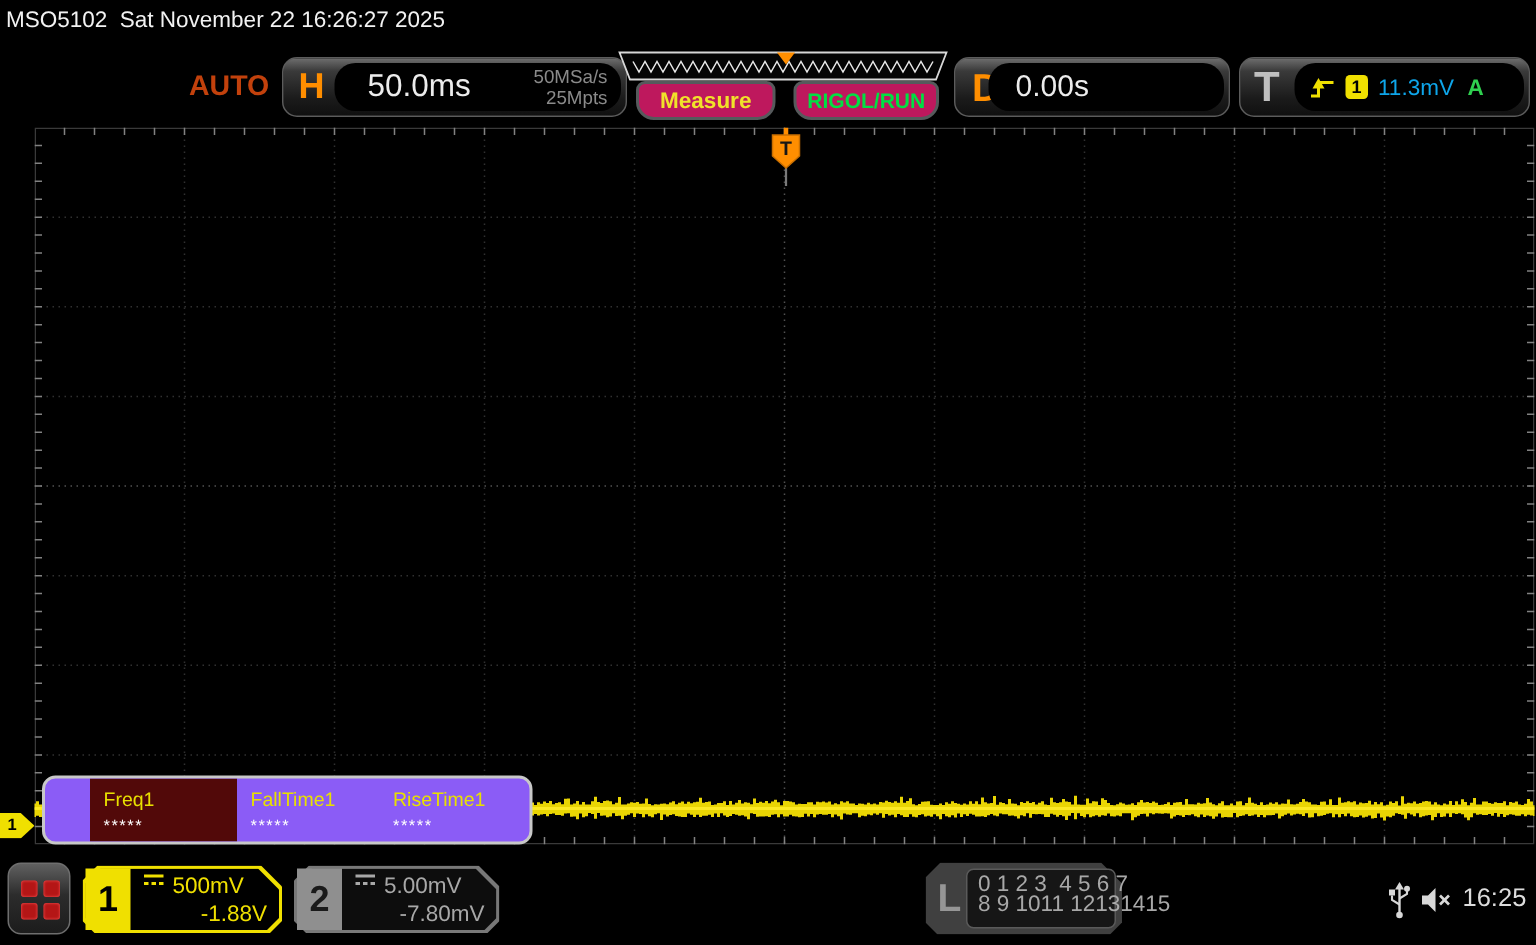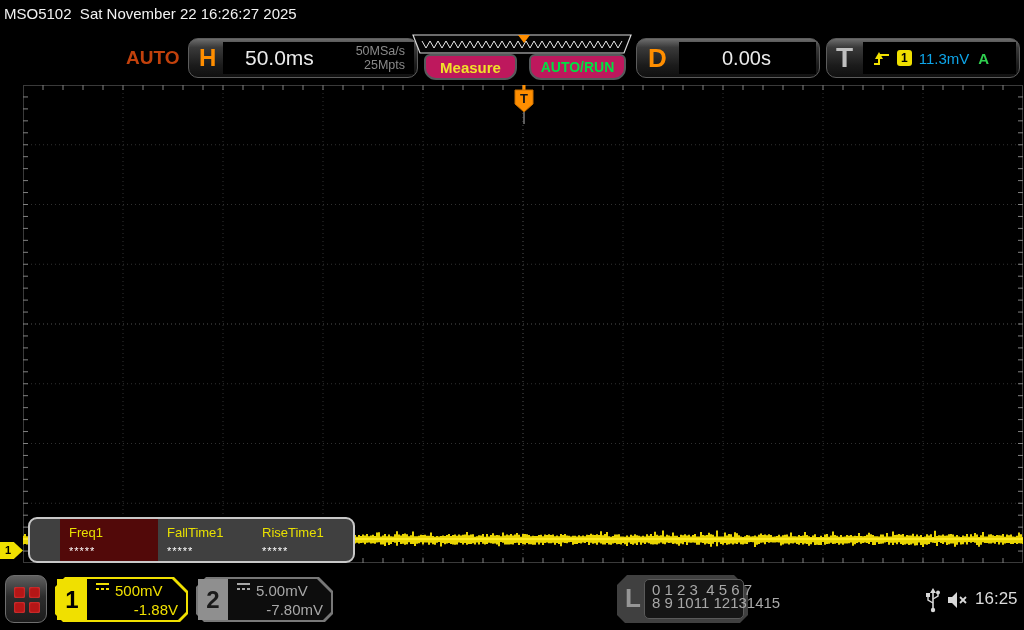--- a/index.html
+++ b/index.html
@@ -14,55 +14,55 @@
   .logo { position:absolute; left:8px; top:39px; font-family:"Liberation Serif", serif;
           font-weight:bold; font-size:31px; color:#f5e003; letter-spacing:1px; }
   .mode { position:absolute; left:126px; top:47px; font-weight:bold; font-size:19px; color:#c2410c; }
 
   .panel { position:absolute; height:40px; border-radius:10px;
            background:linear-gradient(180deg,#6d6d6d 0%,#3a3a3a 22%,#1b1b1b 70%,#101010 100%);
            border:1px solid #5c5c5c; }
   .panel .plabel { position:absolute; top:0; bottom:0; display:flex; align-items:center;
                    font-weight:bold; color:#ff8e00; }
   .panel .pill { position:absolute; top:3px; bottom:3px; right:3px; background:#000;
-                 border-radius:0; display:flex; align-items:center; }
+                 border-radius:14px; display:flex; align-items:center; }
   .h-panel { left:188px; top:38px; width:230px; }
   .h-panel .plabel { left:10px; font-size:24px; }
   .h-panel .pill { left:34px; }
   .timebase { font-size:21px; color:#ececec; margin-left:22px; }
   .rates { margin-left:auto; margin-right:9px; text-align:right; font-size:12.5px;
            color:#8a8a8a; line-height:1.15; }
 
   .wavestrip { position:absolute; left:408px; top:34px; }
 
   .hbtn { position:absolute; top:54px; height:26px; background:#be185d; cursor:pointer;
           border:2px solid #565a5c; border-radius:6px 6px 12px 12px; font-weight:bold;
           font-family:"Liberation Sans", sans-serif; }
   .btn-measure { left:424px; width:93px; color:#f0e22a; font-size:15px; }
   .btn-stoprun { left:529px; width:97px; color:#00e043; font-size:14px; }
 
   .d-panel { left:636px; top:38px; width:184px; }
   .d-panel .plabel { left:11px; font-size:26px; }
-  .d-panel .pill { left:42px;padding-left:25px; }
+  .d-panel .pill { left:22px; }
   .d-value { font-size:20px; color:#ececec; margin-left:18px; }
 
   .t-panel { left:826px; top:38px; width:194px; }
   .t-panel .plabel { left:9px; font-size:28px; color:#bfbfbf; }
   .t-panel .pill { left:36px; gap:7px; padding-left:10px; }
   .trig-src { background:#f0e000; color:#000; font-size:12px; font-weight:bold;
               border-radius:3px; padding:1px 4px; }
   .trig-level { font-size:15px; color:#0ea5e9; }
   .trig-sweep { font-size:15px; font-weight:bold; color:#2fcf4f; margin-left:2px; }
 
   
   .graticule { position:absolute; left:23px; top:85px; }
 
   
   .measurebox { position:absolute; left:28px; top:517px; width:327px; height:46px;
-                background:#404040; border:2px solid #c8c8c8; border-radius:9px;
+                background:#8b5cf6; border:2px solid #c8c8c8; border-radius:9px;
                 display:flex; overflow:hidden; }
   .mspacer { width:30px; }
   .mcol { padding:6px 0 0 9px; }
   .mcol.sel { background:#520909; }
   .mcol .mname { font-size:13px; color:#e8e000; }
   .mcol .mval { font-size:11px; color:#ffffff; letter-spacing:1px; margin-top:5px; }
 
   .chmarker { position:absolute; left:0; top:542px; width:23px; height:17px; background:#f0e000;
               clip-path:polygon(0 0,60% 0,100% 50%,60% 100%,0 100%);
               color:#000; font-size:11px; font-weight:bold; line-height:17px; padding-left:5px; }
@@ -130,21 +130,21 @@
     </div>
   </div>
 
   <svg class="wavestrip" width="228" height="21" id="wavestrip">
       <polygon points="5,1 223,1 216,19 12,19" fill="#050505" stroke="#d8d8d8" stroke-width="1.2"></polygon>
       <polyline points="14,7 18,14 22,7 26,14 30,7 34,14 38,7 42,14 46,7 50,14 54,7 58,14 62,7 66,14 70,7 74,14 78,7 82,14 86,7 90,14 94,7 98,14 102,7 106,14 110,7 114,14 118,7 122,14 126,7 130,14 134,7 138,14 142,7 146,14 150,7 154,14 158,7 162,14 166,7 170,14 174,7 178,14 182,7 186,14 190,7 194,14 198,7 202,14 206,7 210,14 214,7" fill="none" stroke="#e8e8e8" stroke-width="1"></polyline>
       <polygon points="110,1 122,1 116,9" fill="#ff8e00"></polygon>
     </svg>
 
   <button class="hbtn btn-measure">Measure</button>
-  <button class="hbtn btn-stoprun">AUTO/RUN</button>
+  <button class="hbtn btn-stoprun">RIGOL/RUN</button>
 
   <div class="panel d-panel">
     <span class="plabel">D</span>
     <div class="pill">
       <span class="d-value">0.00s</span>
     </div>
   </div>
 
   <div class="panel t-panel">
     <span class="plabel">T</span>

